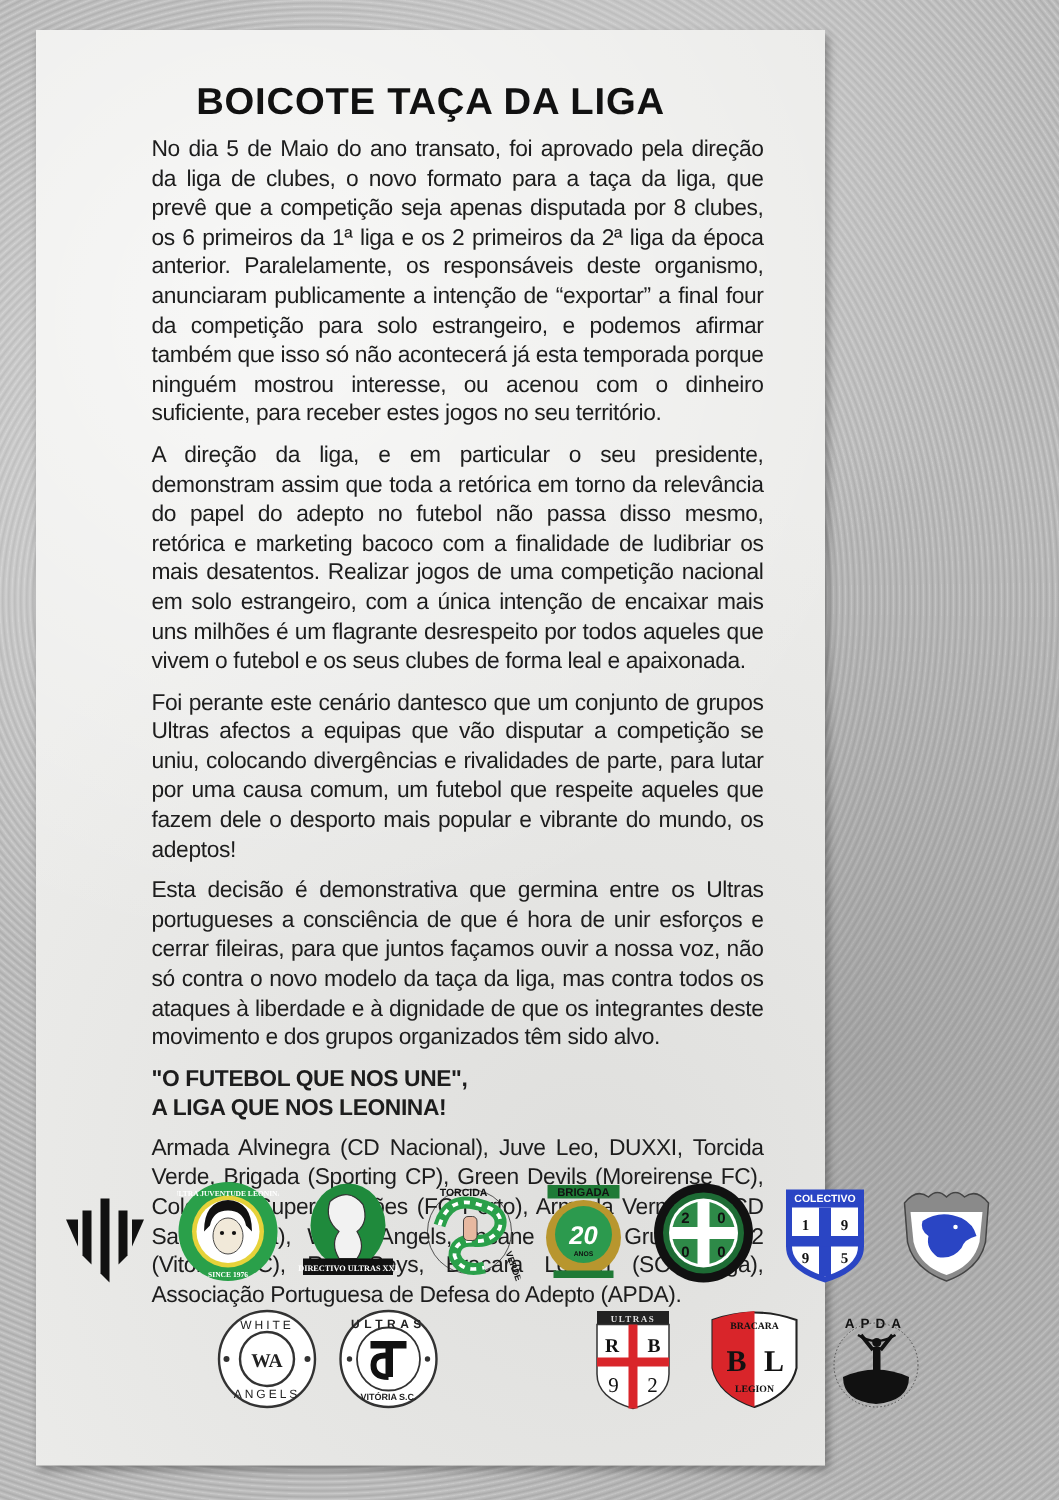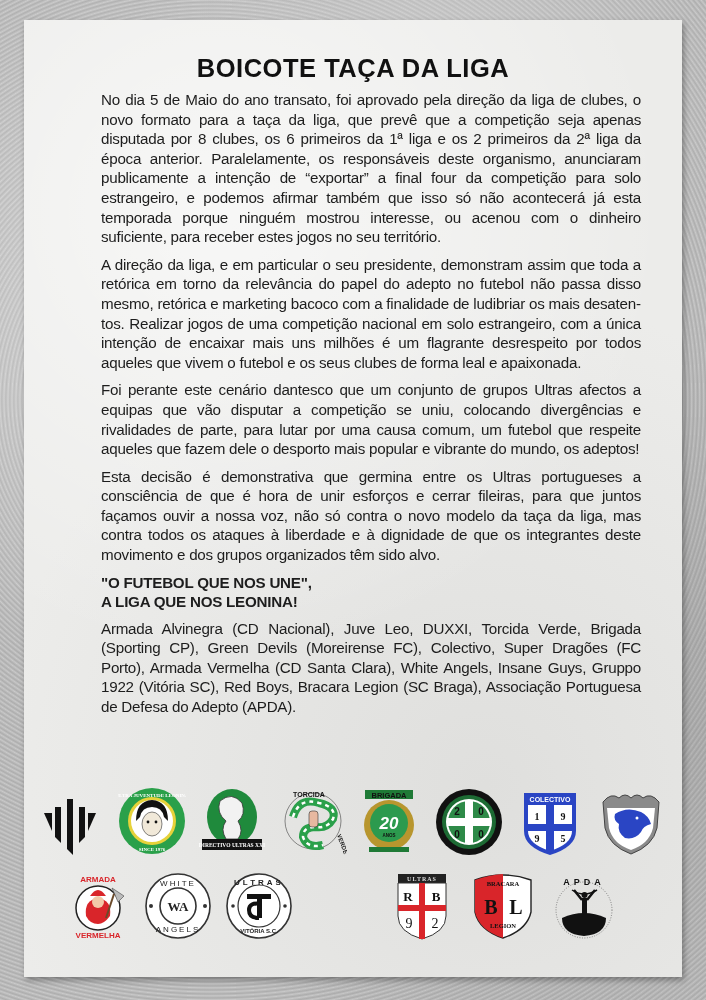--- a/index.html
+++ b/index.html
@@ -7,21 +7,21 @@
     width:706px; height:1000px; position:relative; overflow:hidden;
     background:#b9b9b9;
     background-image:
       radial-gradient(circle at 20% 30%, rgba(255,255,255,0.35) 0, rgba(255,255,255,0) 40%),
       radial-gradient(circle at 80% 70%, rgba(120,120,120,0.35) 0, rgba(120,120,120,0) 45%),
       radial-gradient(circle at 60% 10%, rgba(220,220,220,0.5) 0, rgba(220,220,220,0) 30%),
       repeating-radial-gradient(circle at 30% 40%, #c4c4c4 0, #adadad 2px, #cacaca 4px);
     font-family:"Liberation Sans", sans-serif;
   }
   .paper {
-    position:absolute; left:24px; top:20px; width:658px; height:957px;
+    position:absolute; left:24px; top:20px; width:526px; height:957px;
     background:#ececea;
     background-image:
       radial-gradient(circle at 30% 20%, rgba(255,255,255,0.6), rgba(255,255,255,0) 50%),
       radial-gradient(circle at 70% 80%, rgba(210,210,208,0.5), rgba(210,210,208,0) 55%);
     box-shadow: 2px 3px 6px rgba(0,0,0,0.35);
   }
   .title {
     position:absolute; left:0; right:0; top:34px; text-align:center;
     font-family:"Liberation Sans", sans-serif; font-weight:bold;
     font-size:25px; letter-spacing:0.5px; color:#111;
@@ -140,32 +140,20 @@
     </div>
     <div class="logo" style="left:573px;top:756px;">
       <svg viewBox="0 0 68 68">
         <path d="M6,14 Q14,4 22,10 Q28,4 34,10 Q40,4 46,10 Q54,4 62,14 L60,40 Q56,58 34,66 Q12,58 8,40 Z" fill="#8a8a8a" stroke="#444" stroke-width="1"></path>
         <path d="M10,20 L58,20 L56,40 Q52,56 34,62 Q16,56 12,40 Z" fill="#fff"></path>
         <path d="M18,26 Q30,18 44,24 Q52,28 54,36 Q46,38 44,44 Q38,52 28,50 Q20,44 22,36 Q16,32 18,26 Z" fill="#2a45c4"></path>
         <circle cx="40" cy="30" r="1.5" fill="#fff"></circle>
       </svg>
     </div>
 
-    <div class="logo" style="left:42px;top:840px;">
-      <svg viewBox="0 0 68 68">
-        <circle cx="32" cy="36" r="22" fill="#fff" stroke="#222" stroke-width="1.5"></circle>
-        <path d="M20,44 Q18,28 32,26 Q46,28 44,44 Q38,52 32,52 Q24,52 20,44 Z" fill="#d9252a"></path>
-        <path d="M24,24 Q32,12 40,24 Z" fill="#d9252a"></path>
-        <circle cx="32" cy="30" r="6" fill="#f2c9a8"></circle>
-        <path d="M46,16 L58,24 L52,30 Z" fill="#bbb" stroke="#444" stroke-width="0.6"></path>
-        <line x1="48" y1="22" x2="40" y2="46" stroke="#6b4a2a" stroke-width="2"></line>
-        <text x="32" y="10" font-size="8" text-anchor="middle" fill="#d9252a" font-family="Liberation Sans, sans-serif" font-weight="bold">ARMADA</text>
-        <text x="32" y="66" font-size="8" text-anchor="middle" fill="#d9252a" font-family="Liberation Sans, sans-serif" font-weight="bold">VERMELHA</text>
-      </svg>
-    </div>
     <div class="logo" style="left:120px;top:840px;">
       <svg viewBox="0 0 68 68">
         <circle cx="34" cy="34" r="32" fill="#fff" stroke="#333" stroke-width="1.6"></circle>
         <circle cx="34" cy="34" r="18" fill="#fff" stroke="#333" stroke-width="1.6"></circle>
         <circle cx="7" cy="34" r="2" fill="#333"></circle>
           <circle cx="61" cy="34" r="2" fill="#333"></circle>
         <text x="34" y="14" font-size="8" text-anchor="middle" fill="#222" font-family="Liberation Sans, sans-serif" letter-spacing="2">WHITE</text>
         <text x="34" y="39" font-size="13" text-anchor="middle" fill="#222" font-family="Liberation Serif, serif" font-weight="bold">WA</text>
         <text x="34" y="60" font-size="8" text-anchor="middle" fill="#222" font-family="Liberation Sans, sans-serif" letter-spacing="2">ANGELS</text>
       </svg>

